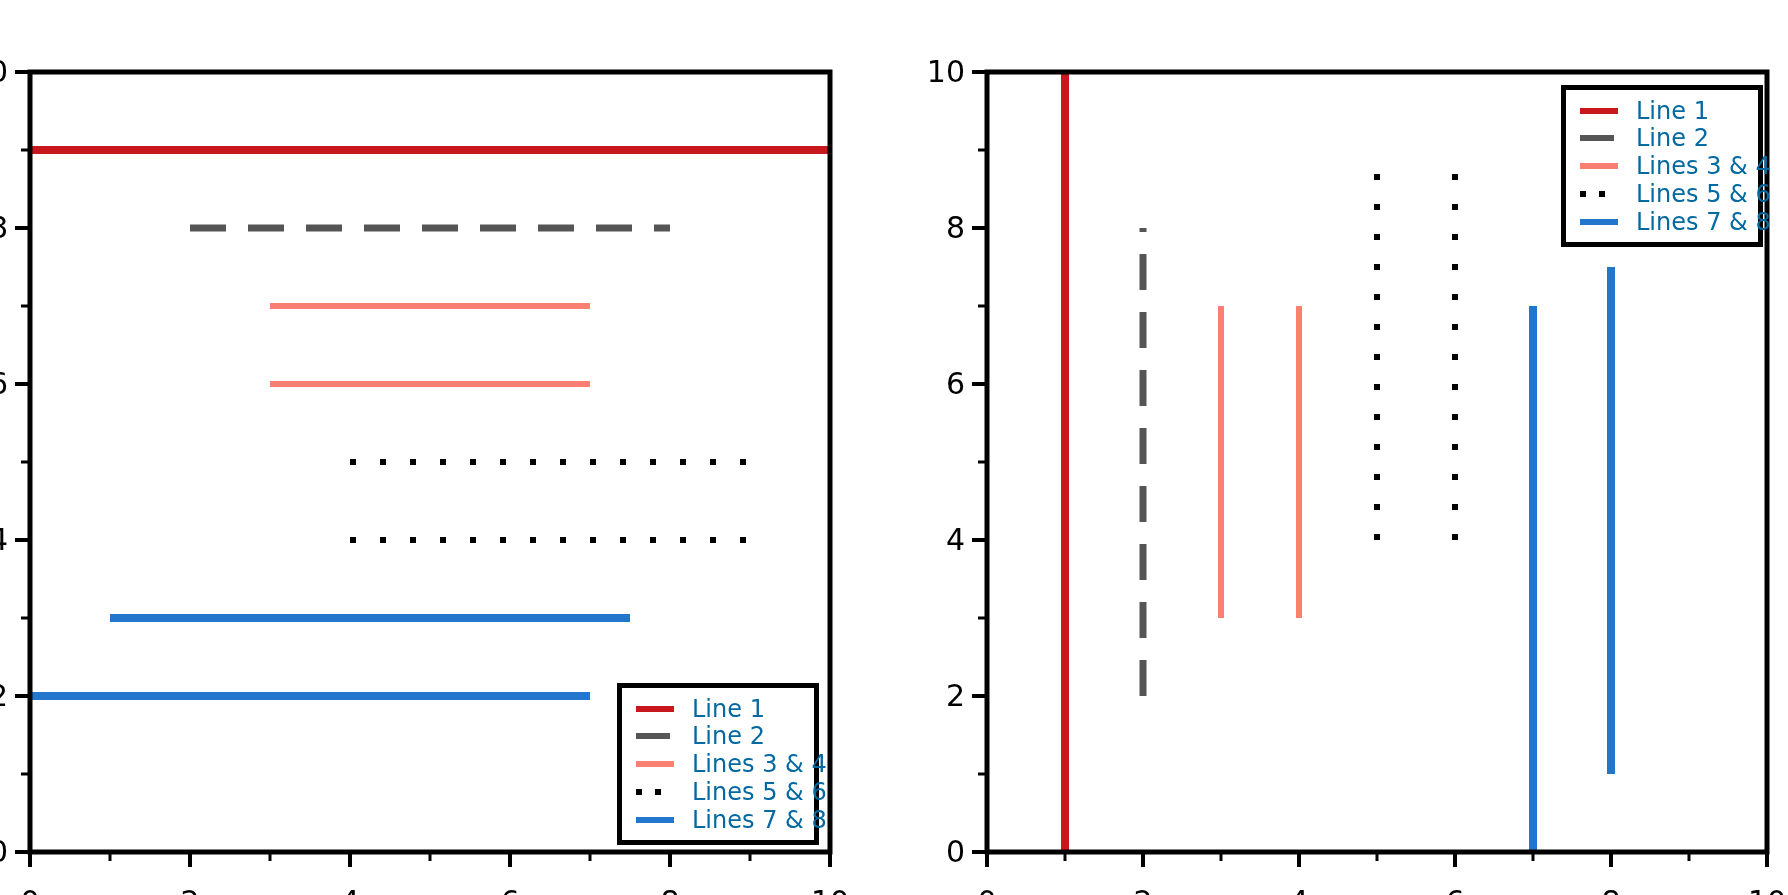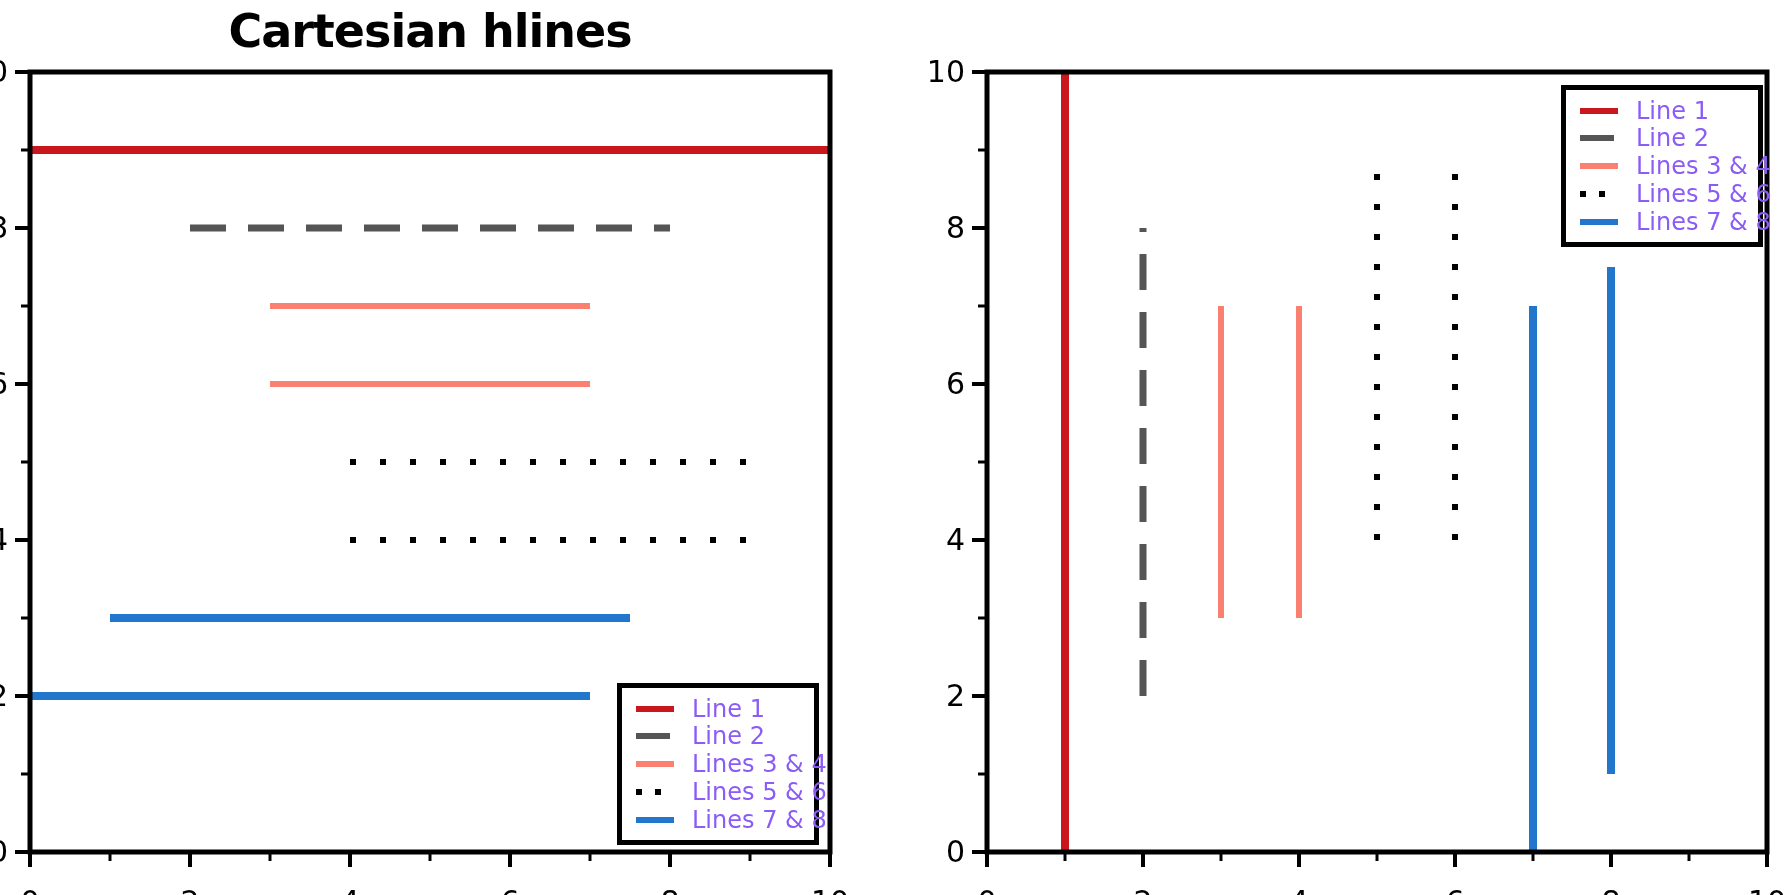--- a/index.html
+++ b/index.html
@@ -15,29 +15,28 @@
   .plot-svg{position:absolute;left:0;top:0;}
   .legend{position:absolute;box-sizing:border-box;width:202px;height:162px;
     background:#ffffff;border:5px solid #000;padding:7px 8px 7px 14px;
     display:flex;flex-direction:column;justify-content:space-between;z-index:5;}
   #chart-left .legend{left:617px;top:683px;}
   #chart-right .legend{left:681px;top:85px;}
   .legend-entry{display:flex;align-items:center;height:27px;}
   .sample{width:44px;display:flex;align-items:center;gap:13px;flex:0 0 44px;}
   .sample .bar{display:block;width:38px;height:6px;}
   .sample .dot{display:block;width:6px;height:6px;}
-  .legend-label{margin-left:12px;font-size:24px;color:#8b5cf6;white-space:nowrap;}
+  .legend-label{margin-left:12px;font-size:24px;color:#0369a1;white-space:nowrap;}
 </style>
 </head>
 <body>
 
 <div id="page">
 
   <div class="chart" id="chart-left">
-    <div class="chart-title">Cartesian hlines</div>
     <svg class="plot-svg" id="svg-left" width="880" height="895" viewBox="0 0 880 895">
         <line x1="30" y1="150" x2="830" y2="150" stroke="#c8171d" stroke-width="8" stroke-linecap="butt"></line>
         <line x1="190" y1="228" x2="670" y2="228" stroke="#555555" stroke-width="7" stroke-linecap="butt" stroke-dasharray="36 22"></line>
         <line x1="270" y1="306" x2="590" y2="306" stroke="#fa8072" stroke-width="6" stroke-linecap="butt"></line>
         <line x1="270" y1="384" x2="590" y2="384" stroke="#fa8072" stroke-width="6" stroke-linecap="butt"></line>
         <line x1="350" y1="462" x2="750" y2="462" stroke="#000000" stroke-width="6" stroke-linecap="butt" stroke-dasharray="6 24"></line>
         <line x1="350" y1="540" x2="750" y2="540" stroke="#000000" stroke-width="6" stroke-linecap="butt" stroke-dasharray="6 24"></line>
         <line x1="110" y1="618" x2="630" y2="618" stroke="#2277cc" stroke-width="8" stroke-linecap="butt"></line>
         <line x1="30" y1="696" x2="590" y2="696" stroke="#2277cc" stroke-width="8" stroke-linecap="butt"></line>
         <line x1="110" y1="852" x2="110" y2="861" stroke="#000000" stroke-width="3"></line>

